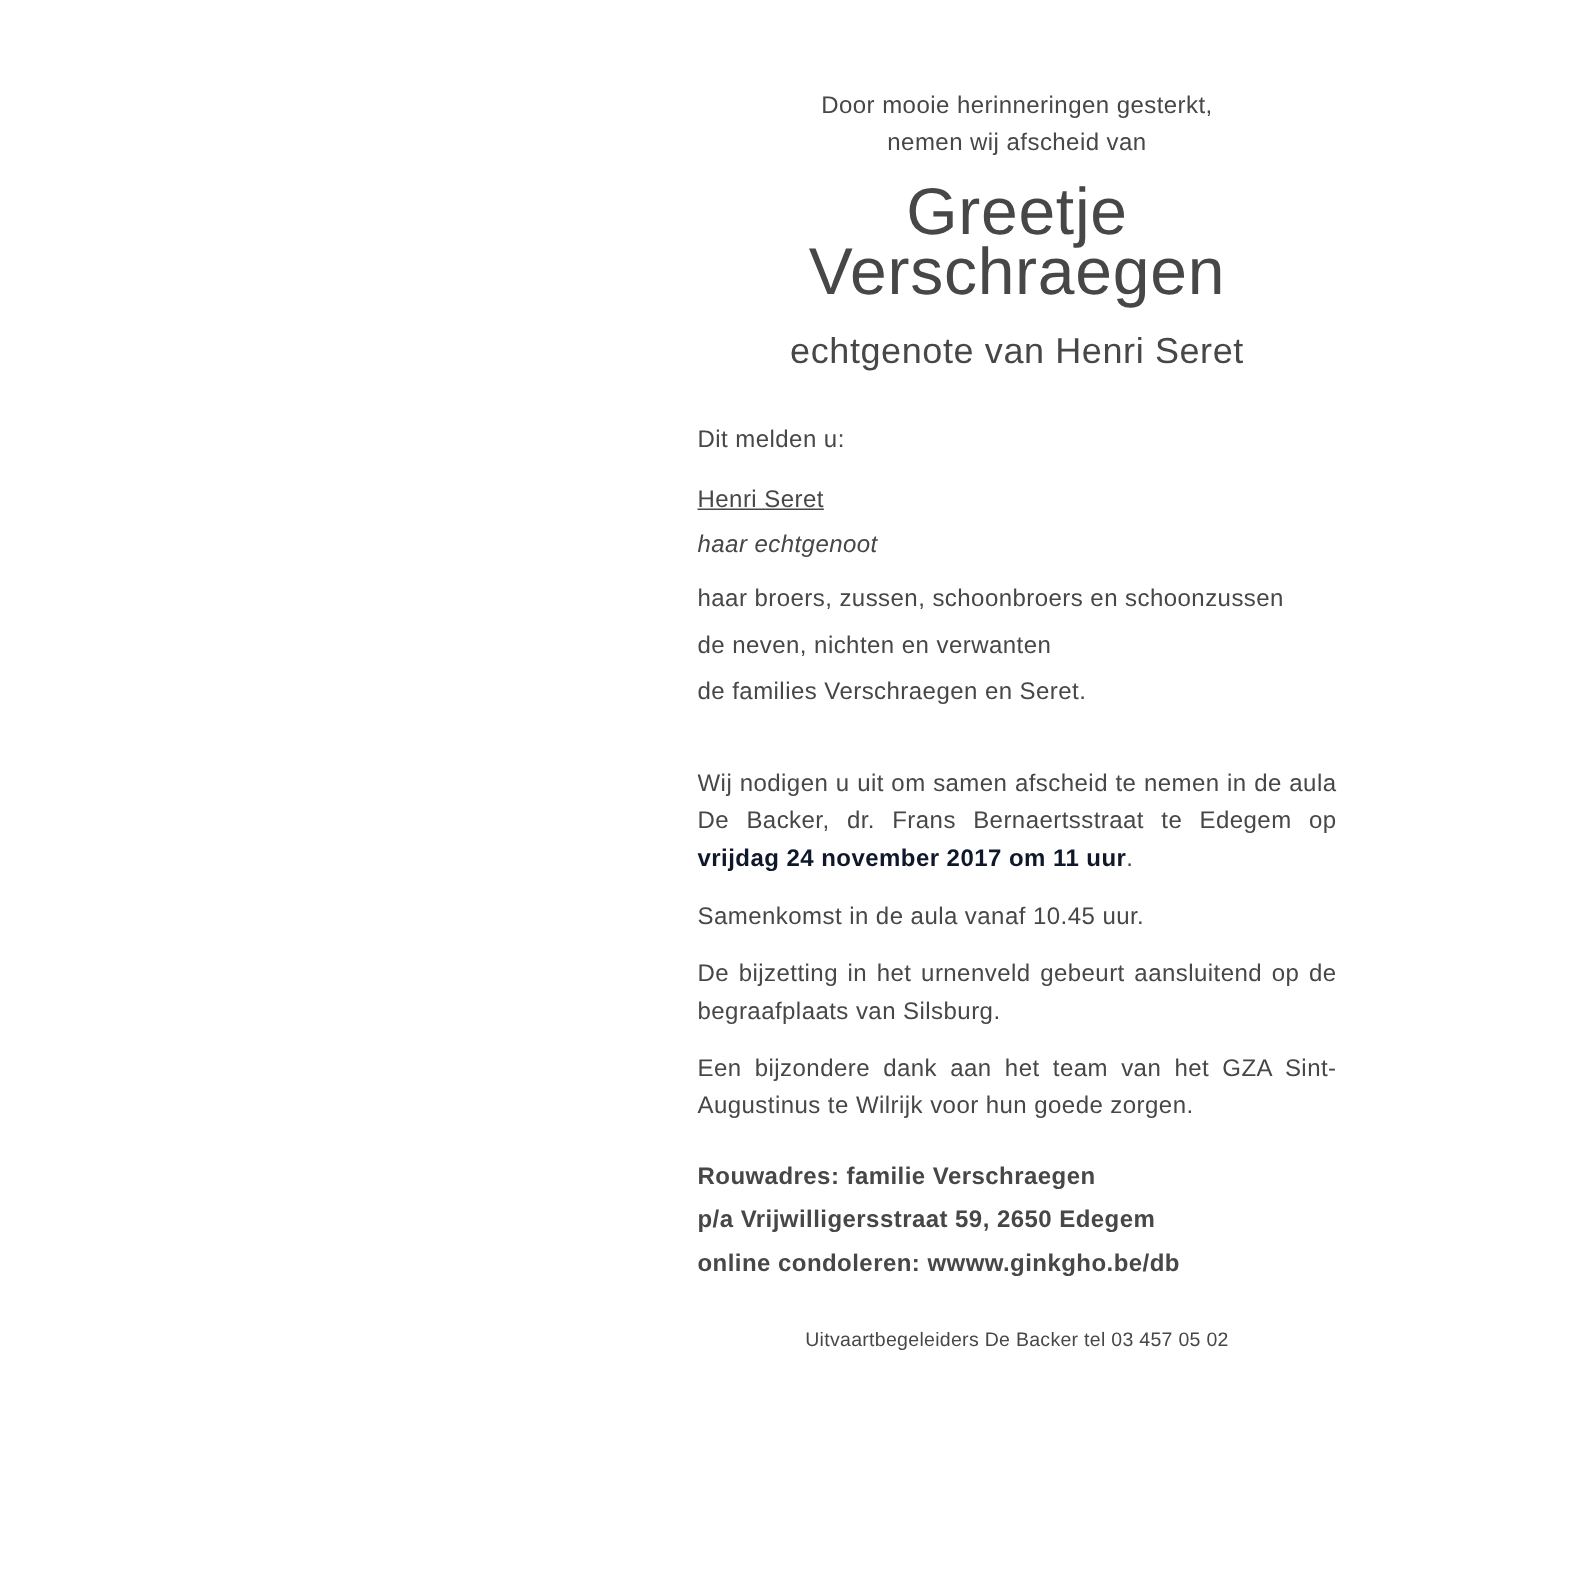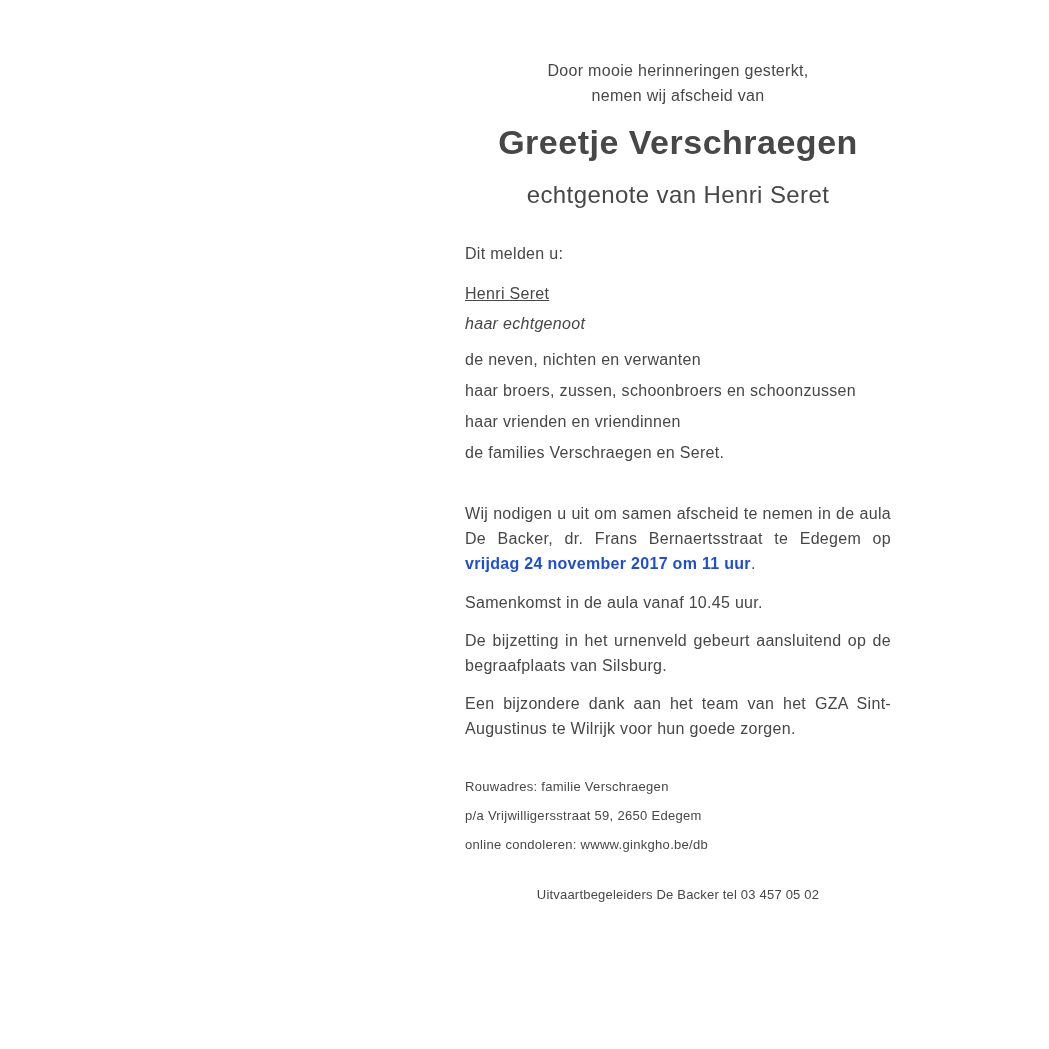--- a/index.html
+++ b/index.html
@@ -22,24 +22,24 @@
     width: 426px;
     letter-spacing: 0.3px;
   }
   .center { text-align: center; }
   .intro-line {
     font-size: 16px;
     line-height: 25px;
   }
   .intro-block { padding-top: 58px; }
   .deceased-name {
-    font-size: 34px;
+    font-size: 44px;
     line-height: 40px;
     margin-top: 14px;
-    font-weight: 700;
+    font-weight: 400;
     letter-spacing: 0.5px;
   }
   .spouse-subtitle {
     font-size: 24px;
     line-height: 30px;
     margin-top: 18px;
     letter-spacing: 0.4px;
   }
   .dates-block {
     margin-top: 16px;
@@ -61,28 +61,29 @@
     margin-top: 8px;
     font-size: 16px;
     line-height: 31px;
   }
   .para {
     font-size: 16px;
     line-height: 25px;
     text-align: justify;
   }
   .invitation-para { margin-top: 33px; }
-  .invitation-para b, .bold { font-weight: 700; color: #1d4ed8; }
+  .invitation-para b, .bold { font-weight: 700; color: #0f172a; }
   .gathering-line { margin-top: 14px; }
   .burial-para { margin-top: 13px; }
   .thanks-para { margin-top: 13px; }
   .contact-block {
-    margin-top: 31px;
-    font-size: 13px;
+    margin-top: 20px;
+    font-size: 16px;
     line-height: 29px;
+    font-weight: bold;
   }
   .footer-line {
     margin-top: 27px;
     font-size: 13px;
     line-height: 18px;
     text-align: center;
     letter-spacing: 0.2px;
   }
 </style>
 </head>
@@ -100,23 +101,22 @@
   <div class="spouse-subtitle center">echtgenote van Henri Seret</div>
 
 
   <div class="body-line announce-intro">Dit melden u:</div>
 
   <div class="body-line spouse-name">Henri Seret</div>
 
   <div class="body-line spouse-relation">haar echtgenoot</div>
 
   <div class="relatives-list">
+    <div>haar broers, zussen, schoonbroers en schoonzussen</div>
     <div>de neven, nichten en verwanten</div>
-    <div>haar broers, zussen, schoonbroers en schoonzussen</div>
-    <div>haar vrienden en vriendinnen</div>
     <div>de families Verschraegen en Seret.</div>
   </div>
 
   <div class="para invitation-para"><span>Wij nodigen u uit om samen afscheid te nemen in de aula De Backer, dr. Frans Bernaertsstraat te Edegem op </span><b>vrijdag 24 november 2017 om 11 uur</b><span>.</span></div>
 
   <div class="body-line gathering-line">Samenkomst in de aula vanaf 10.45 uur.</div>
 
   <div class="para burial-para">De bijzetting in het urnenveld gebeurt aansluitend op de begraafplaats van Silsburg.</div>
 
   <div class="para thanks-para">Een bijzondere dank aan het team van het GZA Sint-Augustinus te Wilrijk voor hun goede zorgen.</div>

